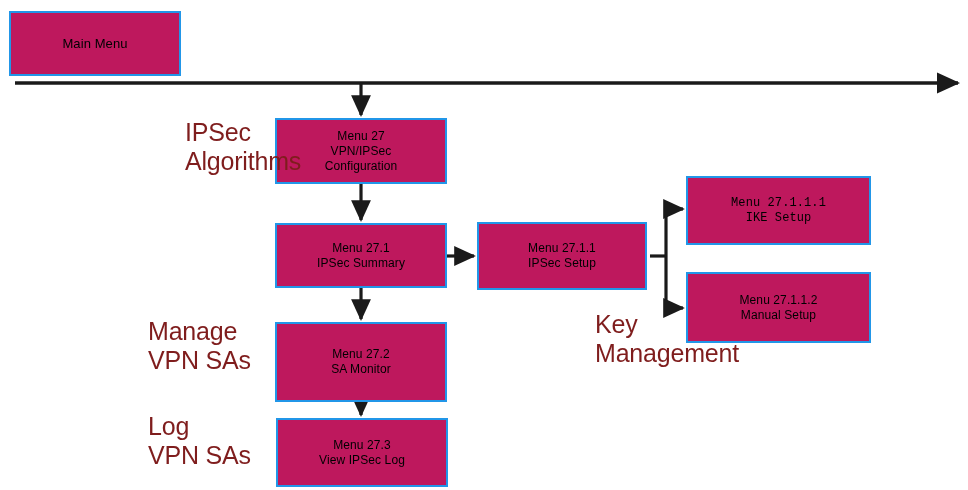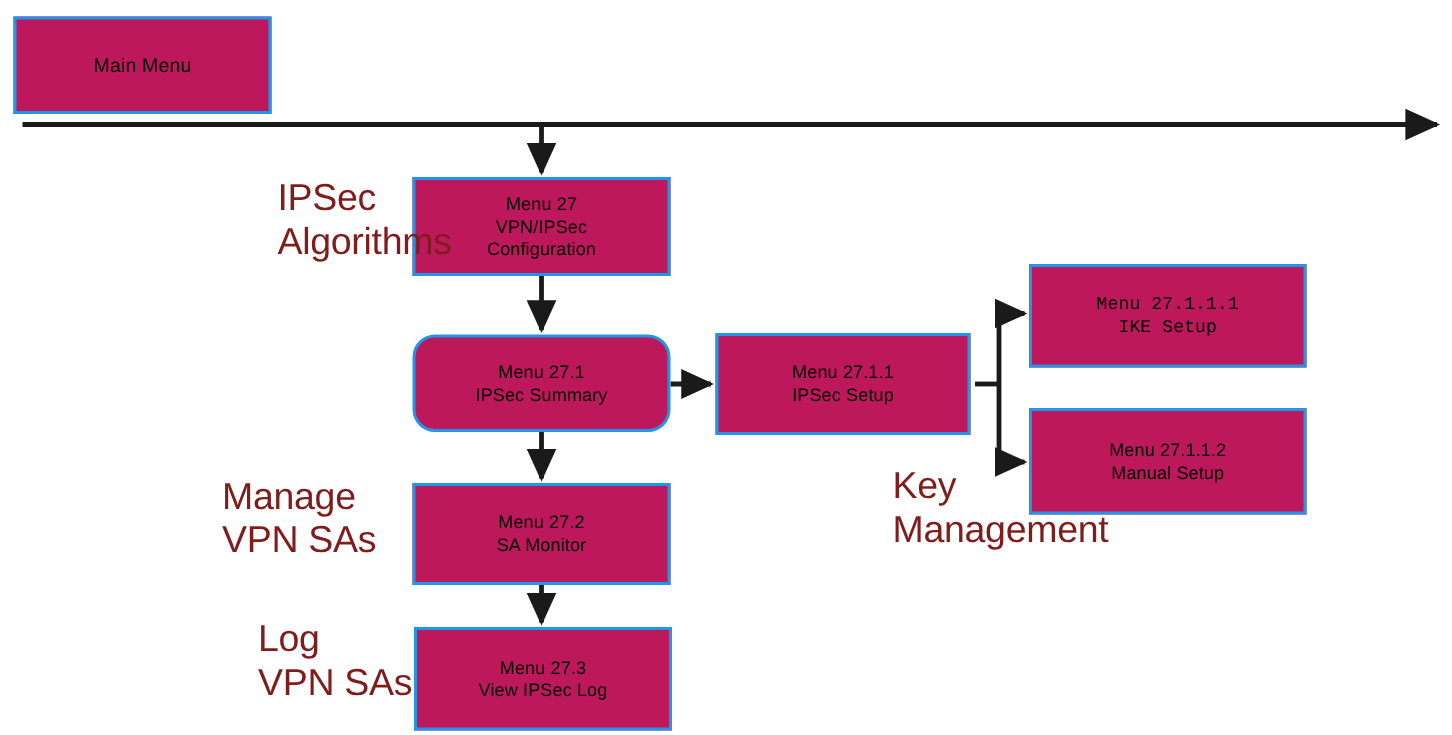--- a/index.html
+++ b/index.html
@@ -90,61 +90,61 @@
   <div class="node-box main-menu-box" style="left:9px; top:11px; width:172px; height:65px;">
     <span class="line1">Main Menu</span>
   </div>
 
   <div class="node-box" style="left:275px; top:118px; width:172px; height:66px;">
     <span class="line1">Menu 27</span>
     <span class="line2">VPN/IPSec</span>
     <span class="line2">Configuration</span>
   </div>
 
-  <div class="node-box" style="left:275px; top:223px; width:172px; height:65px;border-radius:15px;">
+  <div class="node-box" style="left:275px; top:223px; width:172px; height:65px;">
     <span class="line1">Menu 27.1</span>
     <span class="line2">IPSec Summary</span>
   </div>
 
   <div class="node-box" style="left:477px; top:222px; width:170px; height:68px;">
     <span class="line1">Menu 27.1.1</span>
     <span class="line2">IPSec Setup</span>
   </div>
 
   <div class="node-box" style="left:686px; top:176px; width:185px; height:69px;font-family:Liberation Mono, monospace;">
     <span class="line1">Menu 27.1.1.1</span>
     <span class="line2">IKE Setup</span>
   </div>
 
   <div class="node-box" style="left:686px; top:272px; width:185px; height:71px;">
     <span class="line1">Menu 27.1.1.2</span>
     <span class="line2">Manual Setup</span>
   </div>
 
-  <div class="node-box" style="left:275px; top:322px; width:172px; height:68px;">
+  <div class="node-box" style="left:275px; top:322px; width:172px; height:80px;">
     <span class="line1">Menu 27.2</span>
     <span class="line2">SA Monitor</span>
   </div>
 
   <div class="node-box" style="left:276px; top:418px; width:172px; height:69px;">
     <span class="line1">Menu 27.3</span>
     <span class="line2">View IPSec Log</span>
   </div>
 
   <div class="group-label" style="left:185px; top:118px;">
     <span class="lbl-line">IPSec</span>
     <span class="lbl-line">Algorithms</span>
   </div>
 
   <div class="group-label" style="left:148px; top:317px;">
     <span class="lbl-line">Manage</span>
     <span class="lbl-line">VPN SAs</span>
   </div>
 
-  <div class="group-label" style="left:148px; top:412px;margin-left:24px;">
+  <div class="group-label" style="left:148px; top:412px;">
     <span class="lbl-line">Log</span>
     <span class="lbl-line">VPN SAs</span>
   </div>
 
   <div class="group-label" style="left:595px; top:310px;">
     <span class="lbl-line">Key</span>
     <span class="lbl-line">Management</span>
   </div>
 
 </div>

